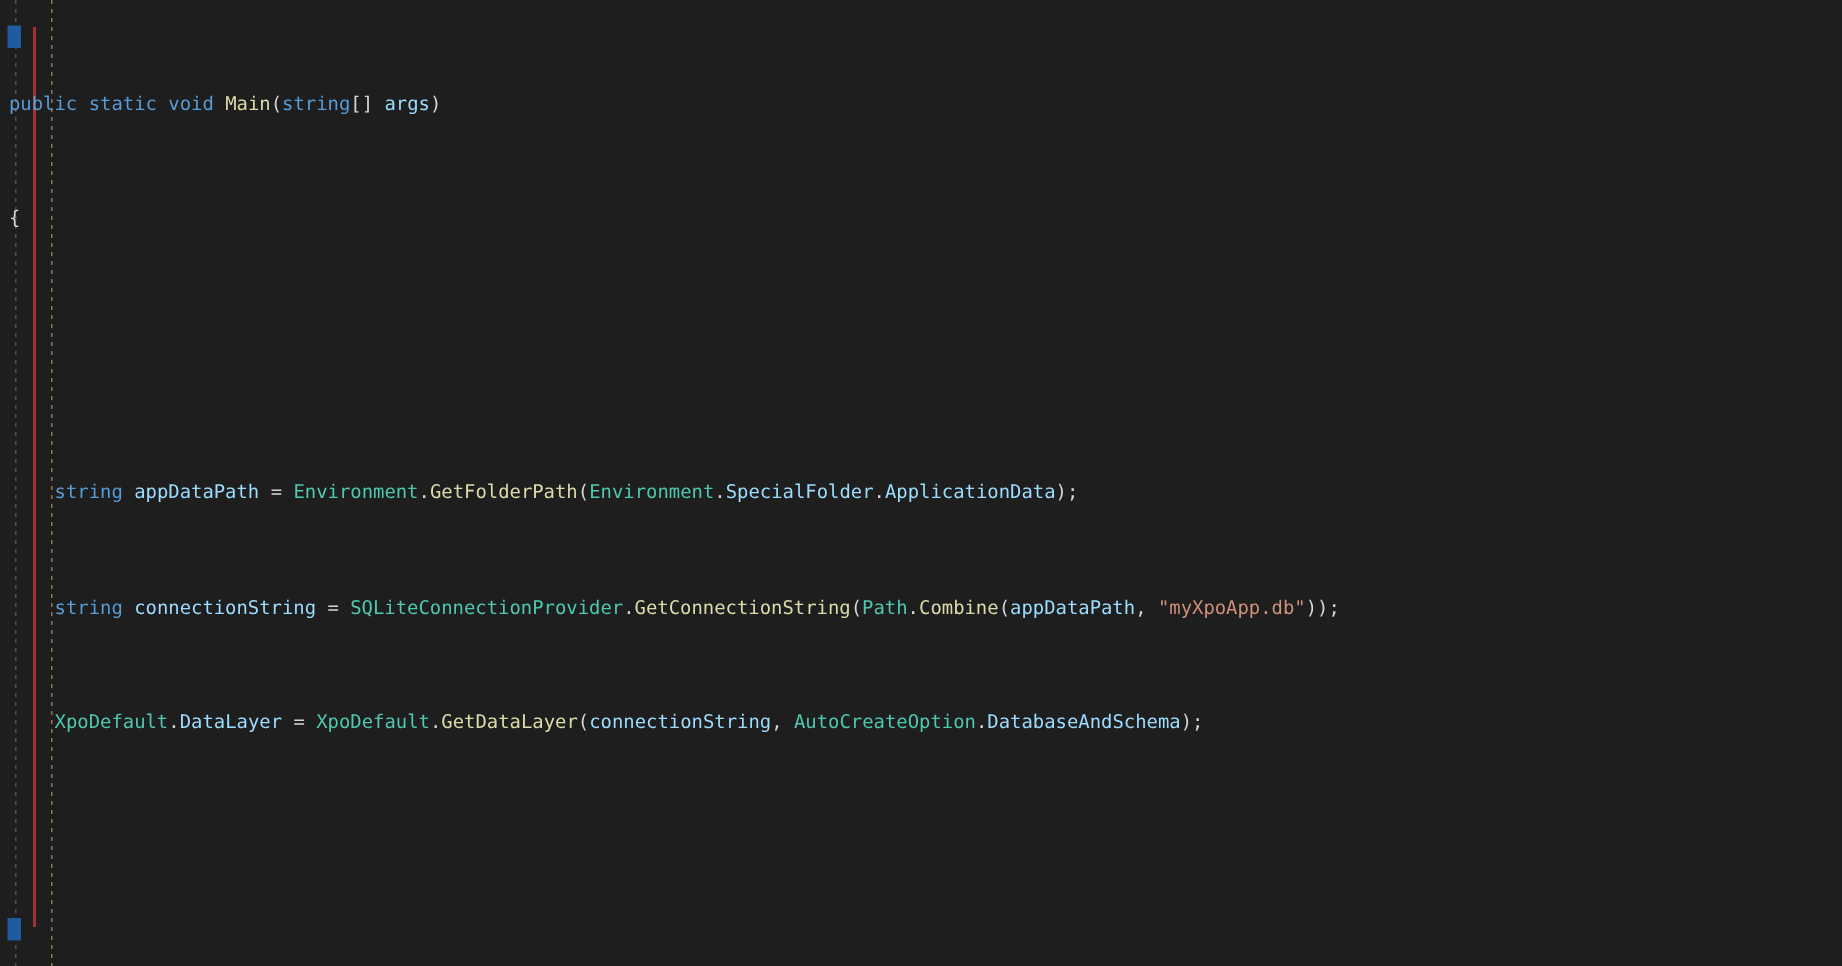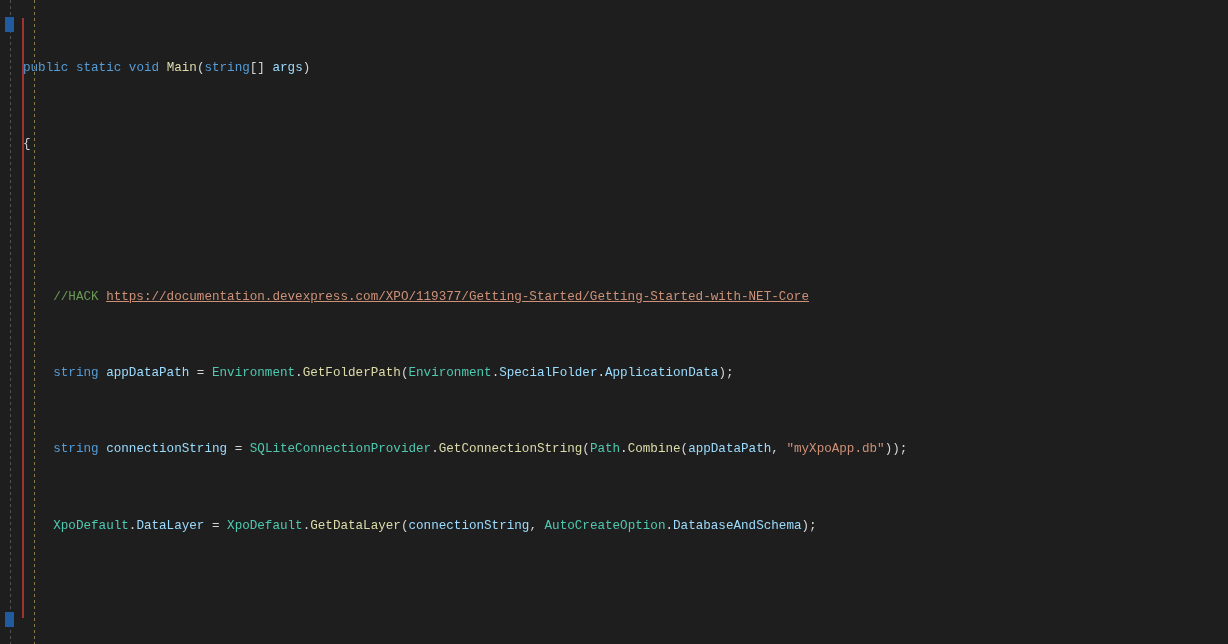--- a/index.html
+++ b/index.html
@@ -53,22 +53,21 @@
     margin: 0;
     font-size: 12.6px;
     line-height: 15.25px;
     letter-spacing: 0px;
     white-space: pre;
     z-index: 2;
   }
   .ln {
     height: 15.25px;
     white-space: pre;
-    padding-left: 23px;
-    font-family: Liberation Mono, monospace;
+    padding-left: 6px;
   }
 
   
   .kw    { color: #569cd6; }   
   .type  { color: #4ec9b0; margin-top: 26px; }   
   .fn    { color: #dcdcaa; }   
   .var   { color: #9cdcfe; }   
   .str   { color: #ce9178; }   
   .cmt   { color: #6a9955; }   
   .punc  { color: #d4d4d4; }   
@@ -98,21 +97,20 @@
     
     <div class="ln"><span class="kw">public</span><span class="punc"> </span><span class="kw">static</span><span class="punc"> </span><span class="kw">void</span><span class="punc"> </span><span class="fn">Main</span><span class="punc">(</span><span class="kw">string</span><span class="punc">[] </span><span class="var">args</span><span class="punc">)</span></div>
 
     
     <div class="ln"><span class="punc">{</span></div>
 
     
     <div class="ln"> </div>
 
     
-    <div class="ln">    <span class="cmt">//HACK </span><span class="lnk">https://documentation.devexpress.com/XPO/119377/Getting-Started/Getting-Started-with-NET-Core</span></div>
 
     
     <div class="ln">    <span class="kw">string</span><span class="var"> appDataPath </span><span class="punc">= </span><span class="type">Environment</span><span class="punc">.</span><span class="fn">GetFolderPath</span><span class="punc">(</span><span class="type">Environment</span><span class="punc">.</span><span class="var">SpecialFolder</span><span class="punc">.</span><span class="var">ApplicationData</span><span class="punc">);</span></div>
 
     
     <div class="ln">    <span class="kw">string</span><span class="var"> connectionString </span><span class="punc">= </span><span class="type">SQLiteConnectionProvider</span><span class="punc">.</span><span class="fn">GetConnectionString</span><span class="punc">(</span><span class="type">Path</span><span class="punc">.</span><span class="fn">Combine</span><span class="punc">(</span><span class="var">appDataPath</span><span class="punc">, </span><span class="str">"myXpoApp.db"</span><span class="punc">));</span></div>
 
     
     <div class="ln">    <span class="type">XpoDefault</span><span class="punc">.</span><span class="var">DataLayer </span><span class="punc">= </span><span class="type">XpoDefault</span><span class="punc">.</span><span class="fn">GetDataLayer</span><span class="punc">(</span><span class="var">connectionString</span><span class="punc">, </span><span class="type">AutoCreateOption</span><span class="punc">.</span><span class="var">DatabaseAndSchema</span><span class="punc">);</span></div>
 

